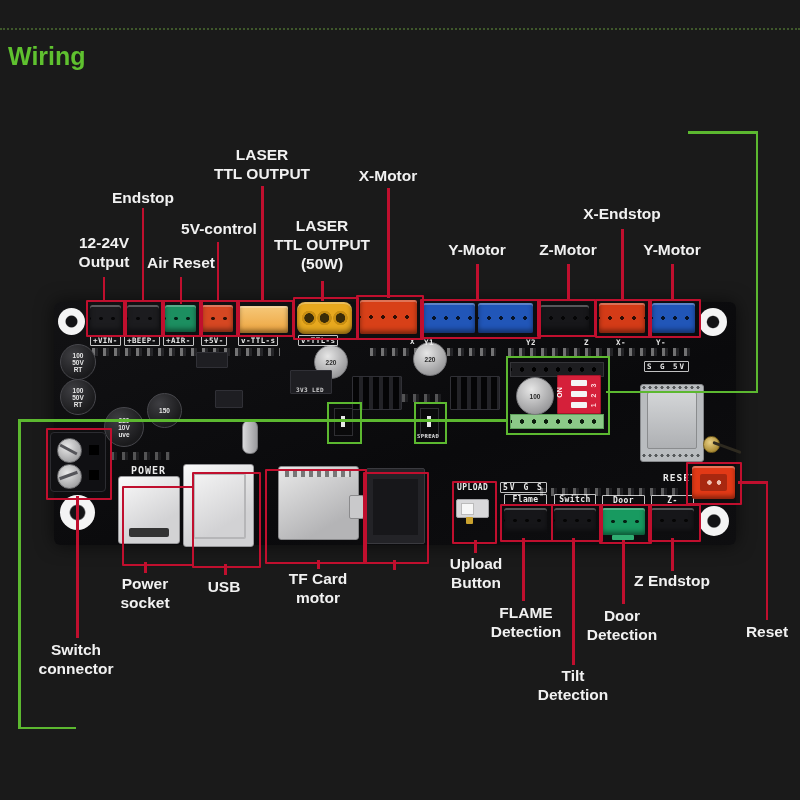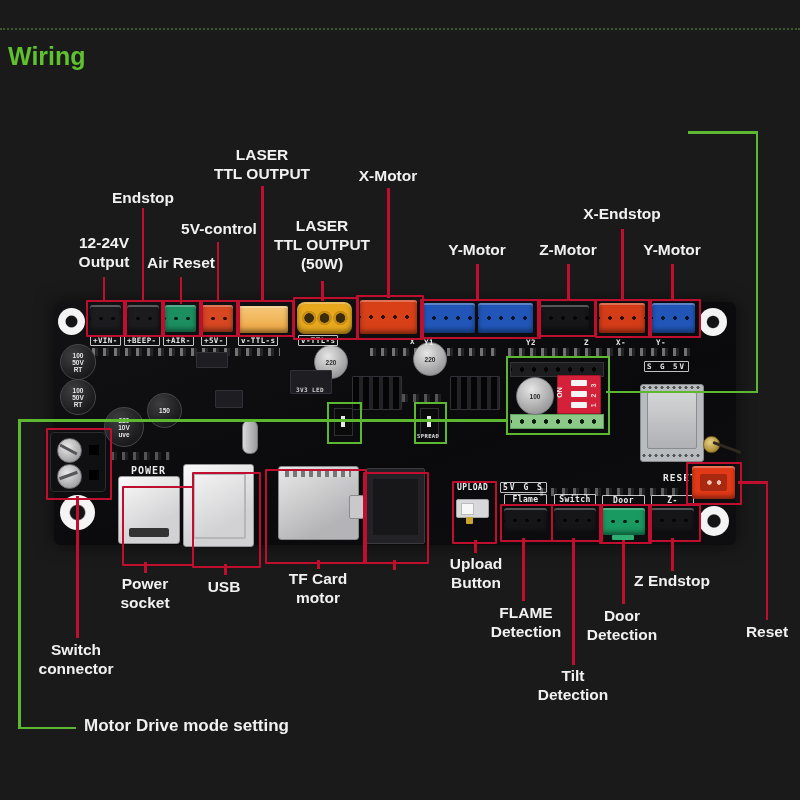--- a/index.html
+++ b/index.html
@@ -326,17 +326,14 @@
     <div>Tilt</div>
     <div>Detection</div>
   </div>
   <div class="lbl" style="left:727px;top:622px;width:80px;">
     <div>Reset</div>
   </div>
   <div class="lbl" style="left:36px;top:640px;width:80px;">
     <div>Switch</div>
     <div>connector</div>
   </div>
-  <div class="lbl left" style="left:84px;top:716px;width:300px;font-size:17px;">
-    <div>Motor Drive mode setting</div>
-  </div>
 
 </div>
 
 </body></html>

